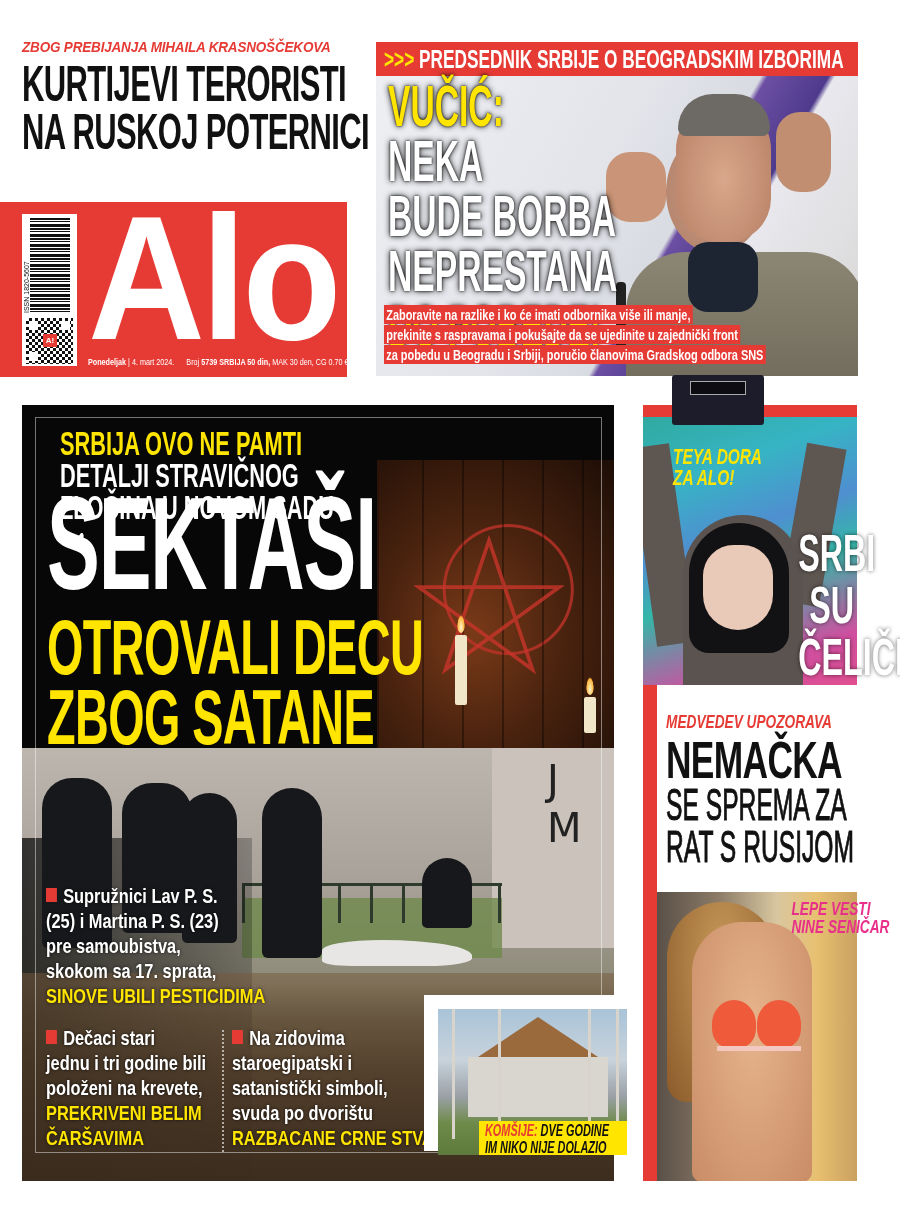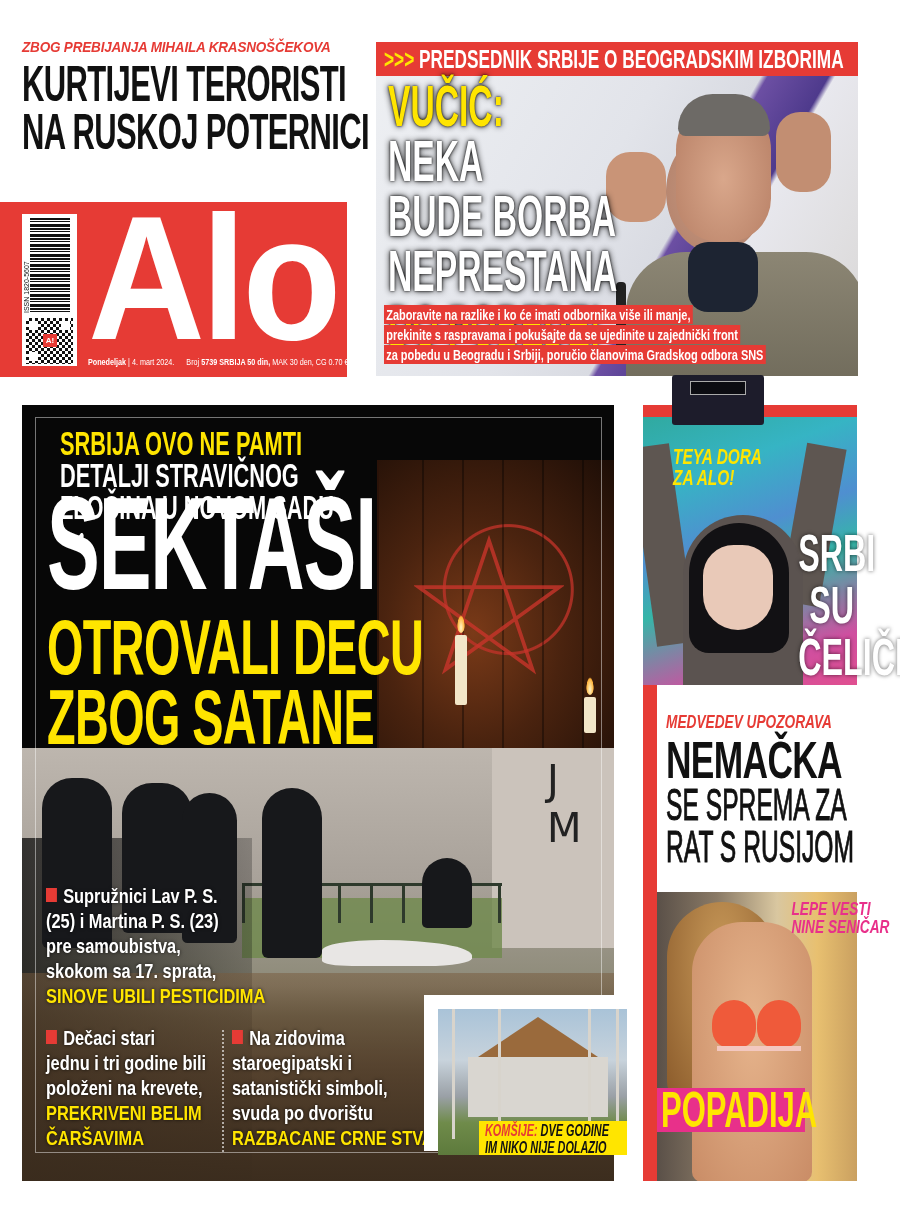--- a/index.html
+++ b/index.html
@@ -327,15 +327,14 @@
     <div class="skin"></div>
     <div class="bikini-l"></div>
     <div class="bikini-r"></div>
     <div class="band"></div>
   </div>
   <div class="nina-kicker">
     <span>LEPE VESTI</span>
     <span>NINE SENIČAR</span>
   </div>
   <div class="nina-head">
-    <div class="l l1"><span>POPADIJA</span></div>
   </div>
 </div>
 
 </body></html>

